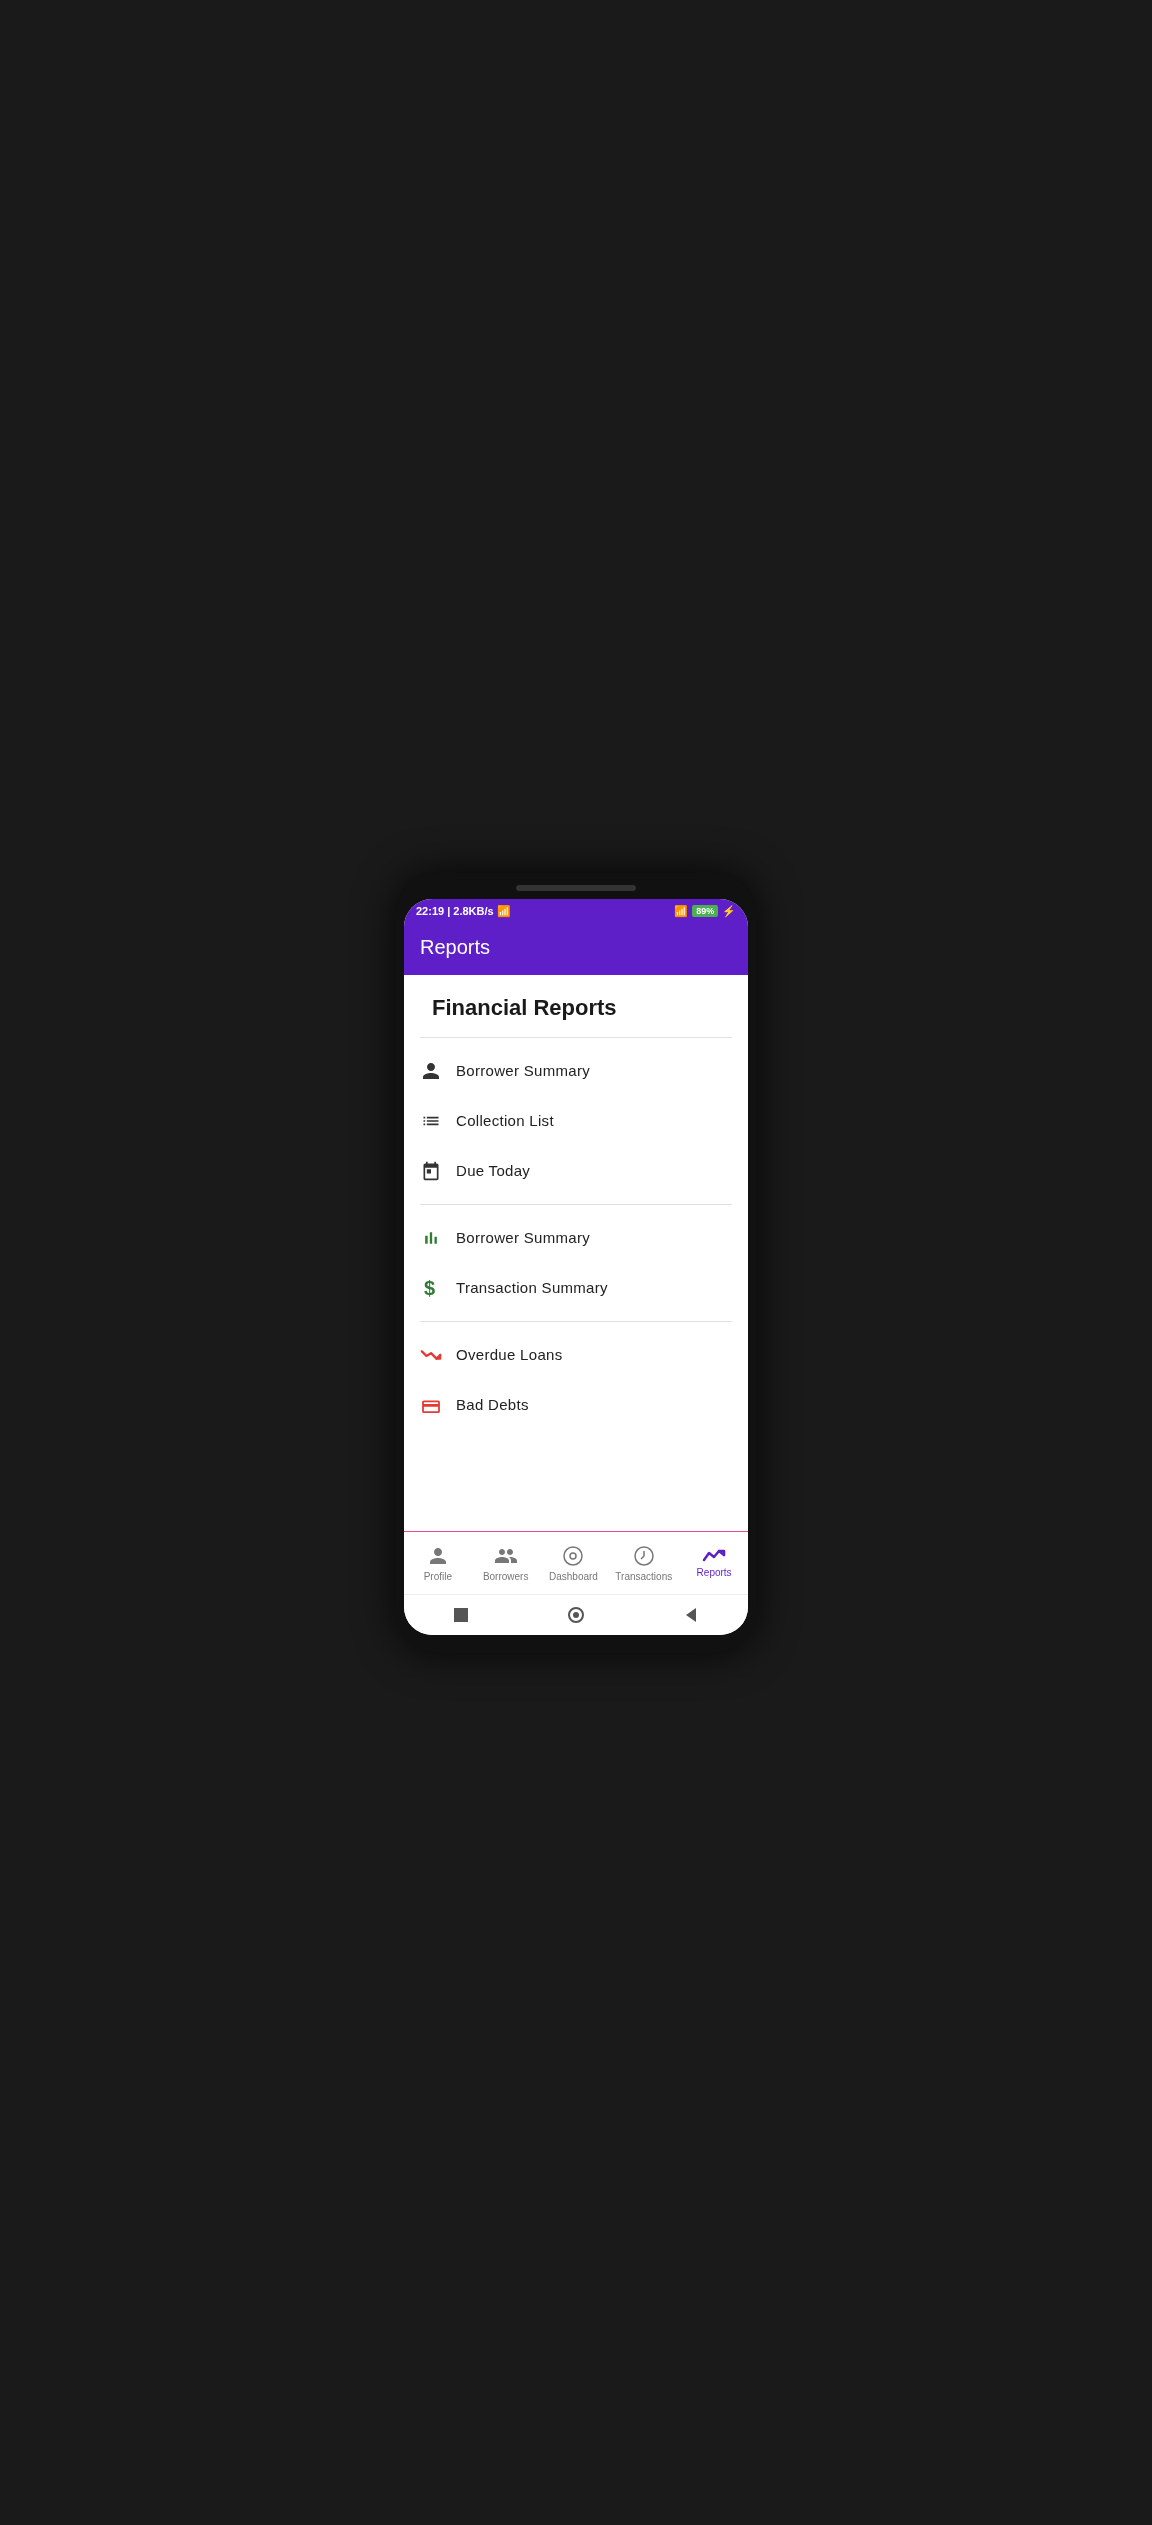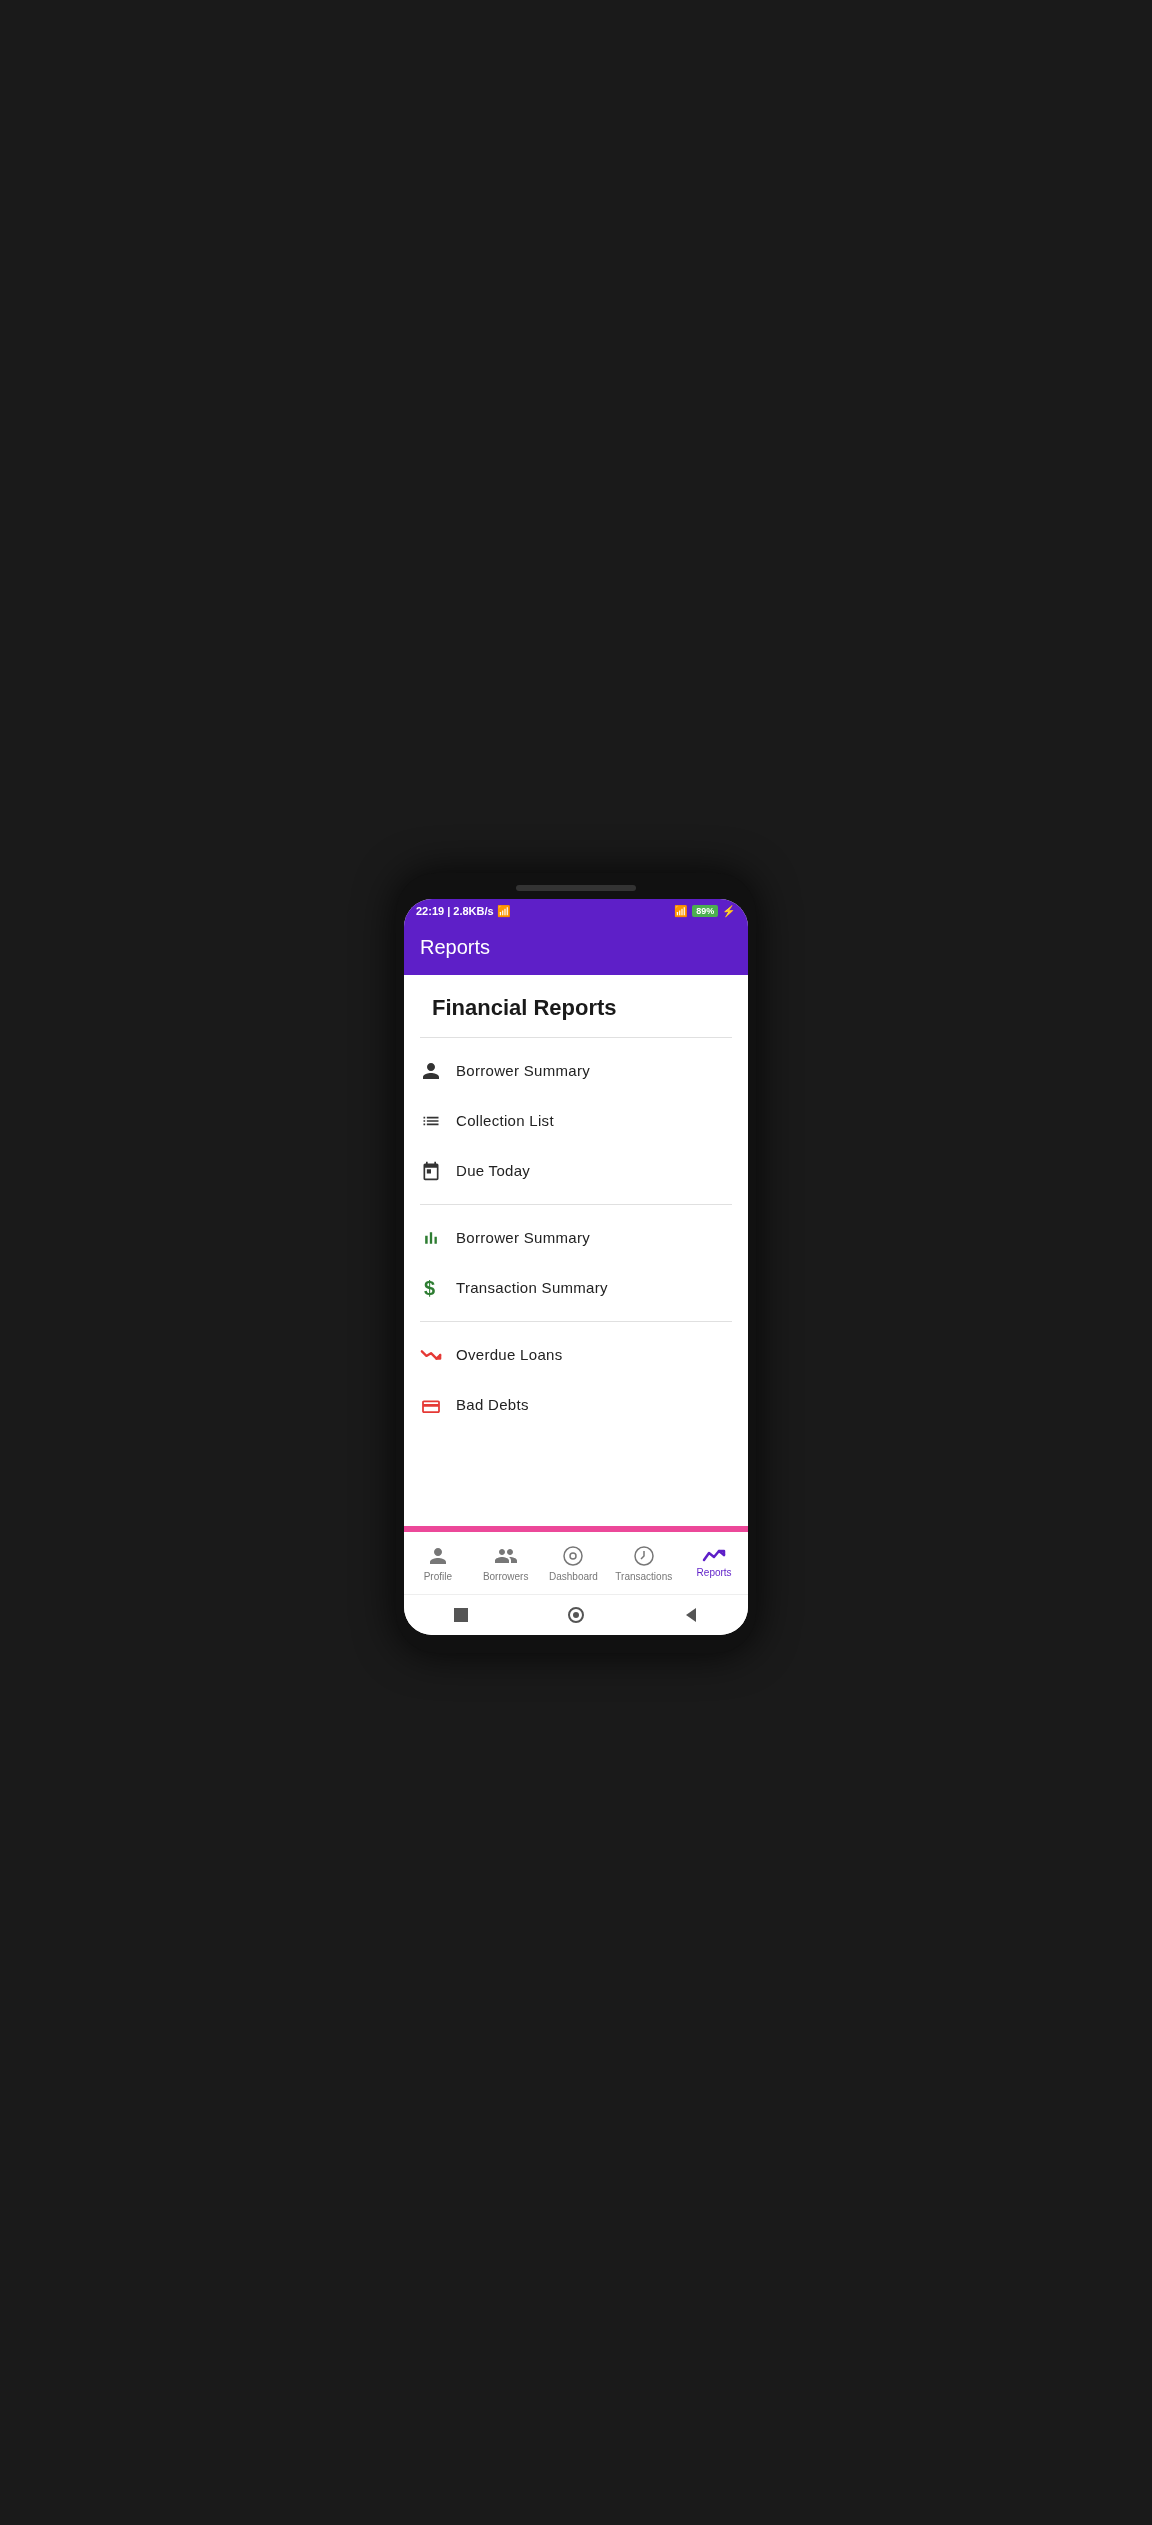--- a/index.html
+++ b/index.html
@@ -213,21 +213,21 @@
       height: 22px;
       display: flex;
       align-items: center;
       justify-content: center;
       color: #e53935;
     }
 
     
     .bottom-nav {
       background: white;
-      border-top: 6px solid #ec4899;
+      border-top: 1px solid #ec4899;
       display: flex;
       justify-content: space-around;
       align-items: center;
       padding: 8px 0;
       flex-shrink: 0;
     }
 
     .nav-item {
       display: flex;
       flex-direction: column;

